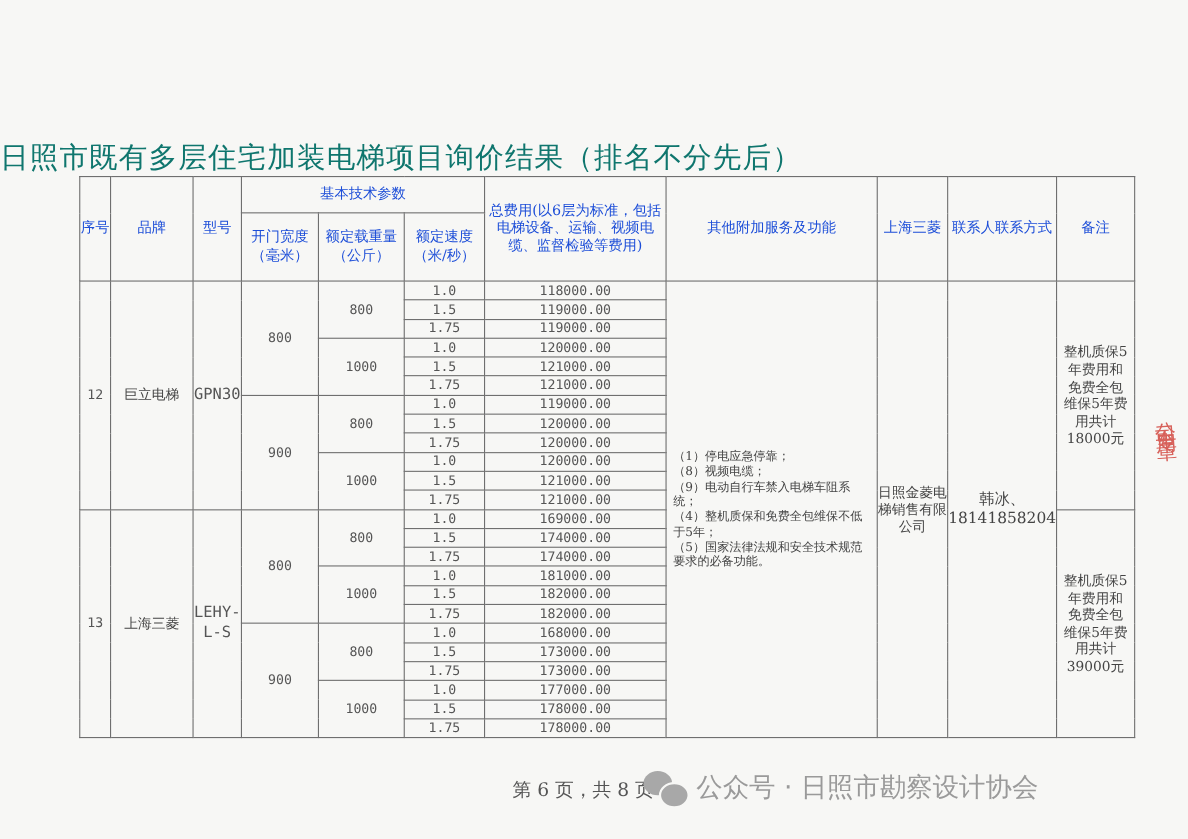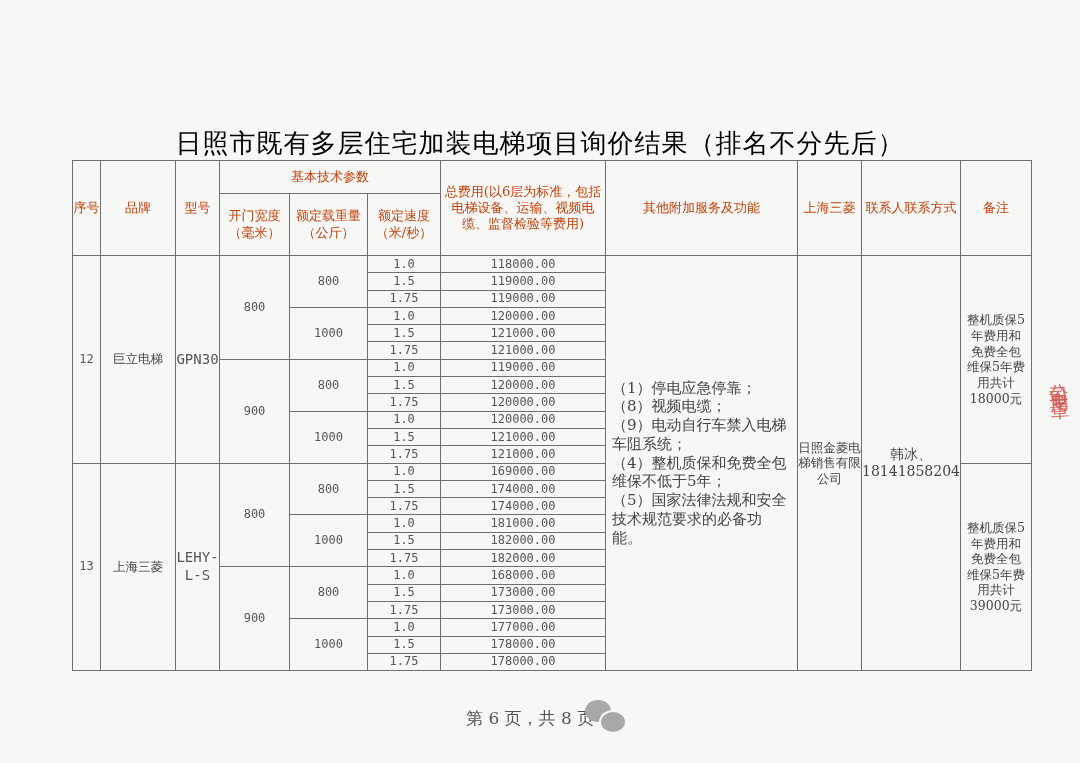--- a/index.html
+++ b/index.html
@@ -1,36 +1,36 @@
 <!DOCTYPE html>
 <html><head>
 <meta charset="utf-8">
 <style>
   html, body { margin:0; padding:0; }
   body {
     width:1080px; height:763px; background:#f7f7f5; position:relative; overflow:hidden;
     font-family:"DejaVu Serif","Liberation Serif",serif; color:#3a3a3a;
   }
   .title {
-    position:absolute; left:0; top:126px; width:1080px; text-align:center;
+    position:absolute; left:0; top:126px; width:1080px; 
     font-family:"DejaVu Sans","Liberation Sans",sans-serif;
-    font-size:26px; letter-spacing:1px; color:#000000;
+    font-size:26px; letter-spacing:1px; color:#0f766e;
   }
   table.grid {
     position:absolute; left:72px; top:160px; border-collapse:collapse; table-layout:fixed;
     font-size:12.5px; color:#444;
   }
   table.grid td {
     border:1.2px solid #6f6f6f; text-align:center; vertical-align:middle; padding:0;
     line-height:1.25;
   }
-  .hdr { font-size:13px; color:#c2410c; }
+  .hdr { font-size:13px; color:#1d4ed8; }
   .num { font-family:"DejaVu Sans Mono","Liberation Mono",monospace; font-size:12px; color:#555; }
   .small { font-size:14px; }
-  .svc { text-align:left !important; padding:0 6px !important; font-size:15px; line-height:1.35; }
+  .svc { text-align:left !important; padding:0 6px !important; font-size:11px; line-height:1.35; }
   .remark { font-size:12.5px; line-height:1.35; padding:0 4px !important; }
   .seal {
     position:absolute; left:1048px; top:368px; width:28px; height:150px;
     color:#d2473f; font-size:19px; writing-mode:vertical-rl; letter-spacing:4px;
     transform:rotate(-4deg); opacity:0.85; font-family:"DejaVu Sans","Liberation Sans",sans-serif;
   }
   .footer-page {
     position:absolute; left:466px; top:707px; font-size:17px; color:#555;
   }
   .watermark {
@@ -208,13 +208,14 @@
 </table>
 
 <div class="seal">公司专用章</div>
 
 <div class="footer-page">第 6 页，共 8 页</div>
 <div class="watermark">
   <span class="wechat">
       <span class="b1"></span>
       <span class="b2"></span>
     </span>
+  <span>公众号 · 日照市勘察设计协会</span>
 </div>
 
 </body></html>

